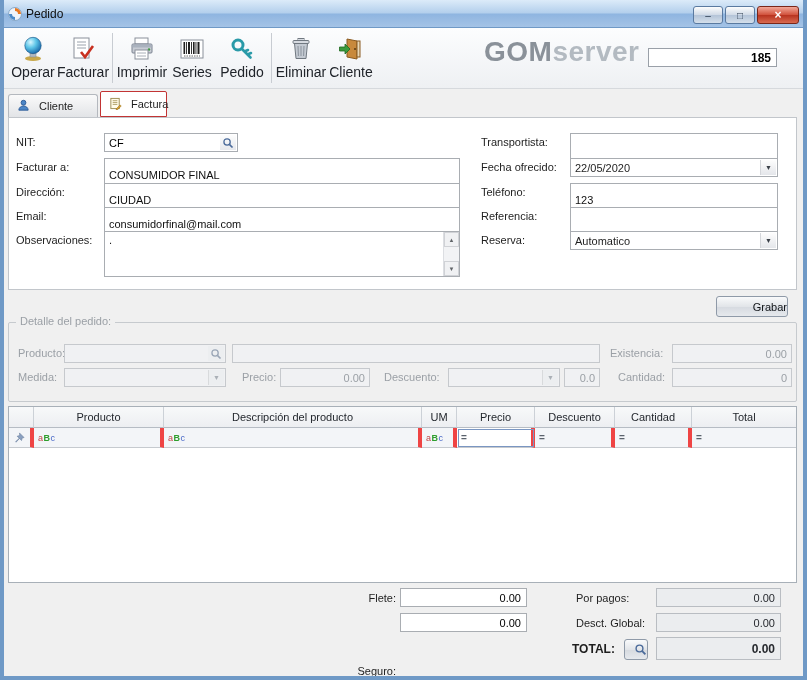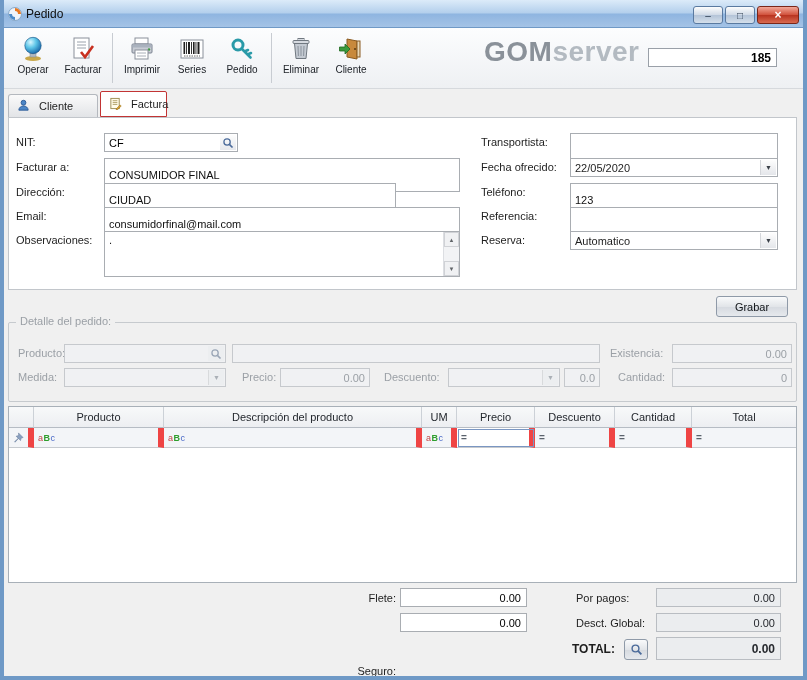--- a/index.html
+++ b/index.html
@@ -23,21 +23,21 @@
               color:#fff; font-weight:bold; font-size:12px; border-color:#7a2618; }
 
   
   .toolbar { position:absolute; left:0; top:28px; width:799px; height:61px;
              background:linear-gradient(#fcfdfe,#eef0f3); border-bottom:1px solid #d6d9dd; }
   .tb-row { position:absolute; left:4px; top:2px; display:flex; align-items:flex-start; }
   .tbtn { width:50px; height:55px; display:flex; flex-direction:column; align-items:center;
           justify-content:flex-start; padding-top:4px; border:1px solid transparent;
           border-radius:3px; cursor:default; }
   .tbtn .ticon { height:28px; display:flex; align-items:center; }
-  .tbtn .tlabel { font-size:10px; color:#20242a; margin-top:1px; }
+  .tbtn .tlabel { font-size:14px; color:#20242a; margin-top:1px; }
   .tsep { width:1px; height:50px; background:#c8ccd2; margin:3px 4px 0 4px; }
 
   .brand { position:absolute; left:480px; top:36px; font-size:28px; font-weight:bold;
            letter-spacing:0.5px; }
   .brand .b1 { color:#8a9199; }
   .brand .b2 { color:#b3bac1; font-weight:bold; }
   .docnum { position:absolute; left:644px; top:48px; width:129px; height:19px;
             background:#fff; border:1px solid #9aa0a8; font-size:12px; font-weight:bold;
             text-align:right; padding:0 5px; font-family:inherit; }
 
@@ -70,21 +70,21 @@
                    background:linear-gradient(#fdfdfd,#e4e6ea); border-left:1px solid #d4d6da;
                    font-size:7px; color:#3a4048; cursor:default; }
   .textarea-wrap { position:absolute; background:#fff; border:1px solid #a9adb2; }
   .ta-text { position:absolute; left:4px; top:2px; font-size:11px; }
   .vscroll { position:absolute; right:0; top:0; bottom:0; width:16px; background:#f2f3f5;
              border-left:1px solid #dcdee2; }
   .sb-btn { position:absolute; left:0; width:15px; height:15px; background:#f0f1f3;
             border:1px solid #d0d2d6; display:flex; align-items:center; justify-content:center;
             font-size:6px; color:#606468; cursor:default; }
 
-  .btn { position:absolute; display:flex; align-items:center; justify-content:center;
+  .btn { position:absolute; display:flex; align-items:center; justify-content:flex-end;
          background:linear-gradient(#f9fafb,#e2e5e9 50%,#d6dae0 52%,#e6e9ed);
          border:1px solid #8f9aa8; border-radius:3px; font-size:11px; color:#101418;
          cursor:default; }
 
   
   .groupbox { position:absolute; border:1px solid #c6cace; border-radius:2px; }
   .group-title { position:absolute; background:#f0f0f0; padding:0 4px; font-size:11px;
                  color:#9ba0a6; }
   .dlabel { position:absolute; font-size:11px; color:#9ba0a6; }
   .dfield { position:absolute; height:19px; background:#f0f1f3; border:1px solid #c6c9cd;
@@ -96,21 +96,21 @@
 
   
   .grid { position:absolute; left:4px; top:406px; width:789px; height:177px;
           border:1px solid #a8b0b8; background:#fff; }
   .grow { display:flex; width:100%; }
   .ghead { height:21px; background:linear-gradient(#f8f9fa,#eceef1); }
   .ghead .gcell { border-right:1px solid #ccd1d7; border-bottom:1px solid #b6bcc4;
                   display:flex; align-items:center; justify-content:center; font-size:11px;
                   color:#24282e; }
   .gfilter { height:20px; background:#f3f5f8; }
-  .gfilter .gcell { border-right:6px solid #ef4444; border-bottom:1px solid #c6cacf;
+  .gfilter .gcell { border-right:4px solid #ef4444; border-bottom:1px solid #c6cacf;
                     display:flex; align-items:center; padding-left:4px; }
   .gcell { overflow:hidden; white-space:nowrap; }
   .c0{width:25px;} .c1{width:130px;} .c2{width:258px;} .c3{width:35px;}
   .c4{width:78px;} .c5{width:80px;} .c6{width:77px;} .c7{width:104px; border-right:none!important;}
   .abc { font-size:9px; letter-spacing:0.5px; }
   .abc .abc-a { color:#c04848; }
   .abc .abc-b { color:#2e9e2e; font-weight:bold; }
   .abc .abc-c { color:#4868c8; }
   .feq { font-size:10px; font-weight:bold; color:#5a626c; }
   .fcell-focus { background:#fff; outline:1px solid #7a96c2; outline-offset:-2px; }
@@ -290,21 +290,21 @@
         <circle cx="5.5" cy="5.5" r="3.4" fill="none" stroke="#4a6a9a" stroke-width="1.4"></circle>
         <line x1="8.2" y1="8.2" x2="11.4" y2="11.4" stroke="#4a6a9a" stroke-width="1.8"></line>
       </svg>
     </span>
   </div>
 
   <span class="flabel" style="left:12px; top:161px;">Facturar a:</span>
   <input class="tinput" style="left: 100px; top: 158px; width: 356px;" value="CONSUMIDOR FINAL">
 
   <span class="flabel" style="left:12px; top:186px;">Dirección:</span>
-  <input class="tinput" style="left: 100px; top: 183px; width: 292px;" value="CIUDAD">
+  <input class="tinput" style="left: 100px; top: 183px; width: 356px;" value="CIUDAD">
 
   <span class="flabel" style="left:12px; top:210px;">Email:</span>
   <input class="tinput" style="left: 100px; top: 207px; width: 356px;" value="consumidorfinal@mail.com">
 
   <span class="flabel" style="left:12px; top:234px;">Observaciones:</span>
   <div class="textarea-wrap" style="left:100px; top:231px; width:356px; height:46px;">
     <span class="ta-text">.</span>
     <div class="vscroll">
       <span class="sb-btn" style="top:0;">
           <span>▲</span>

